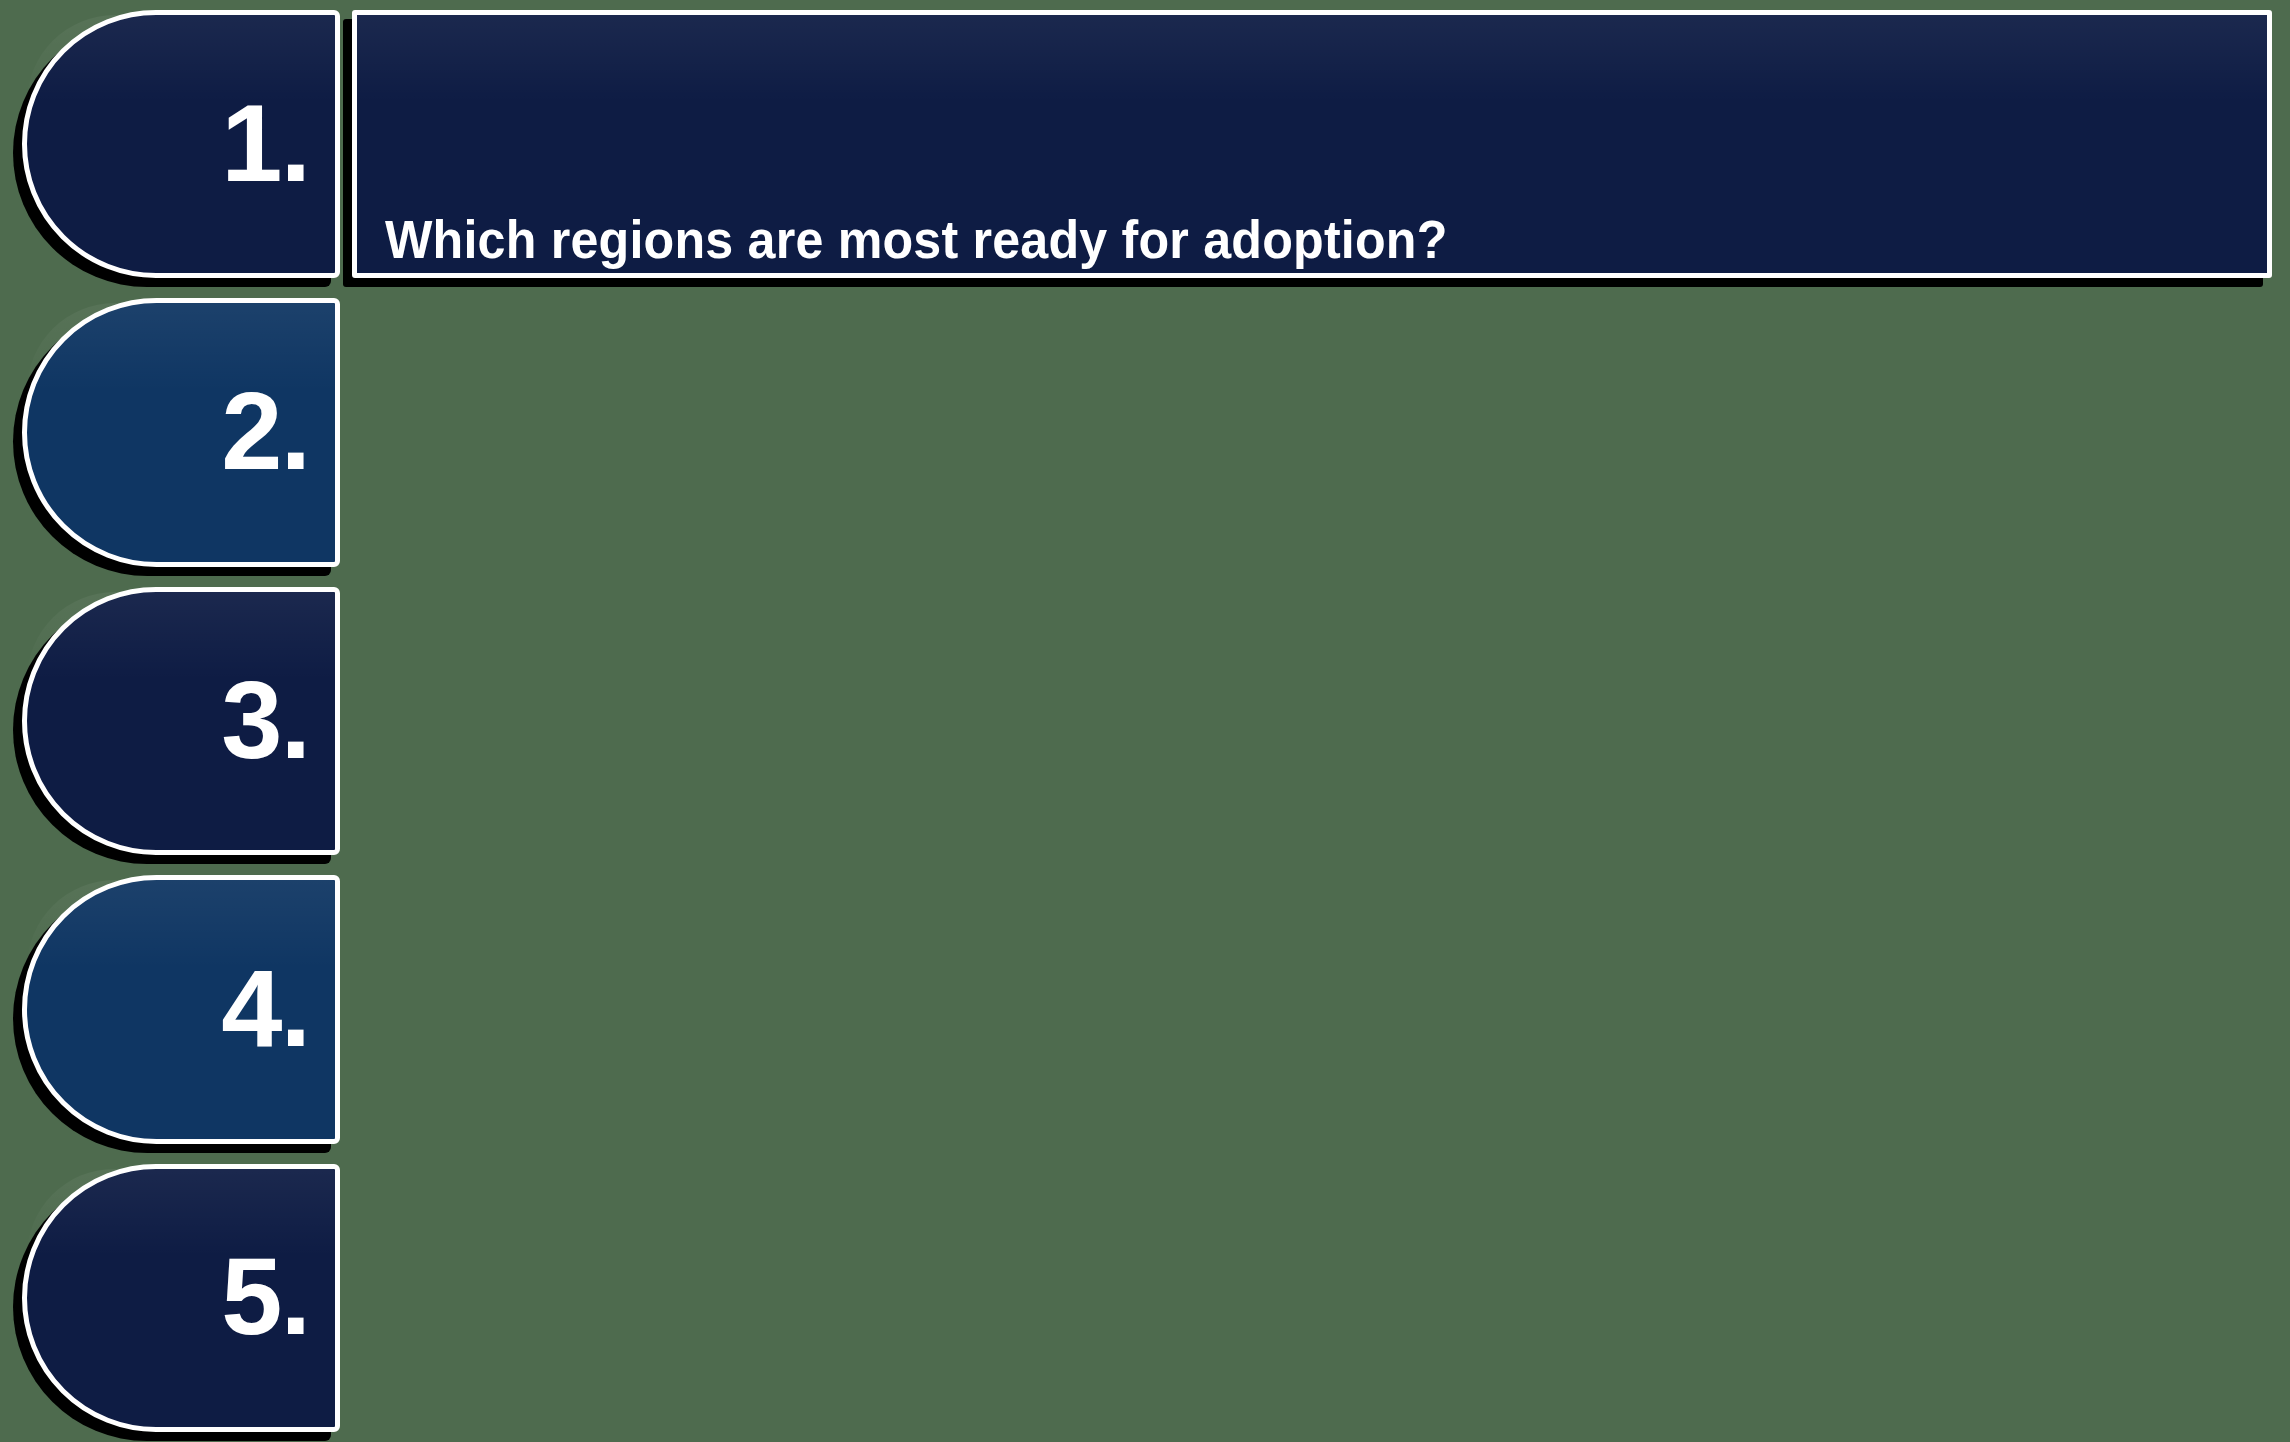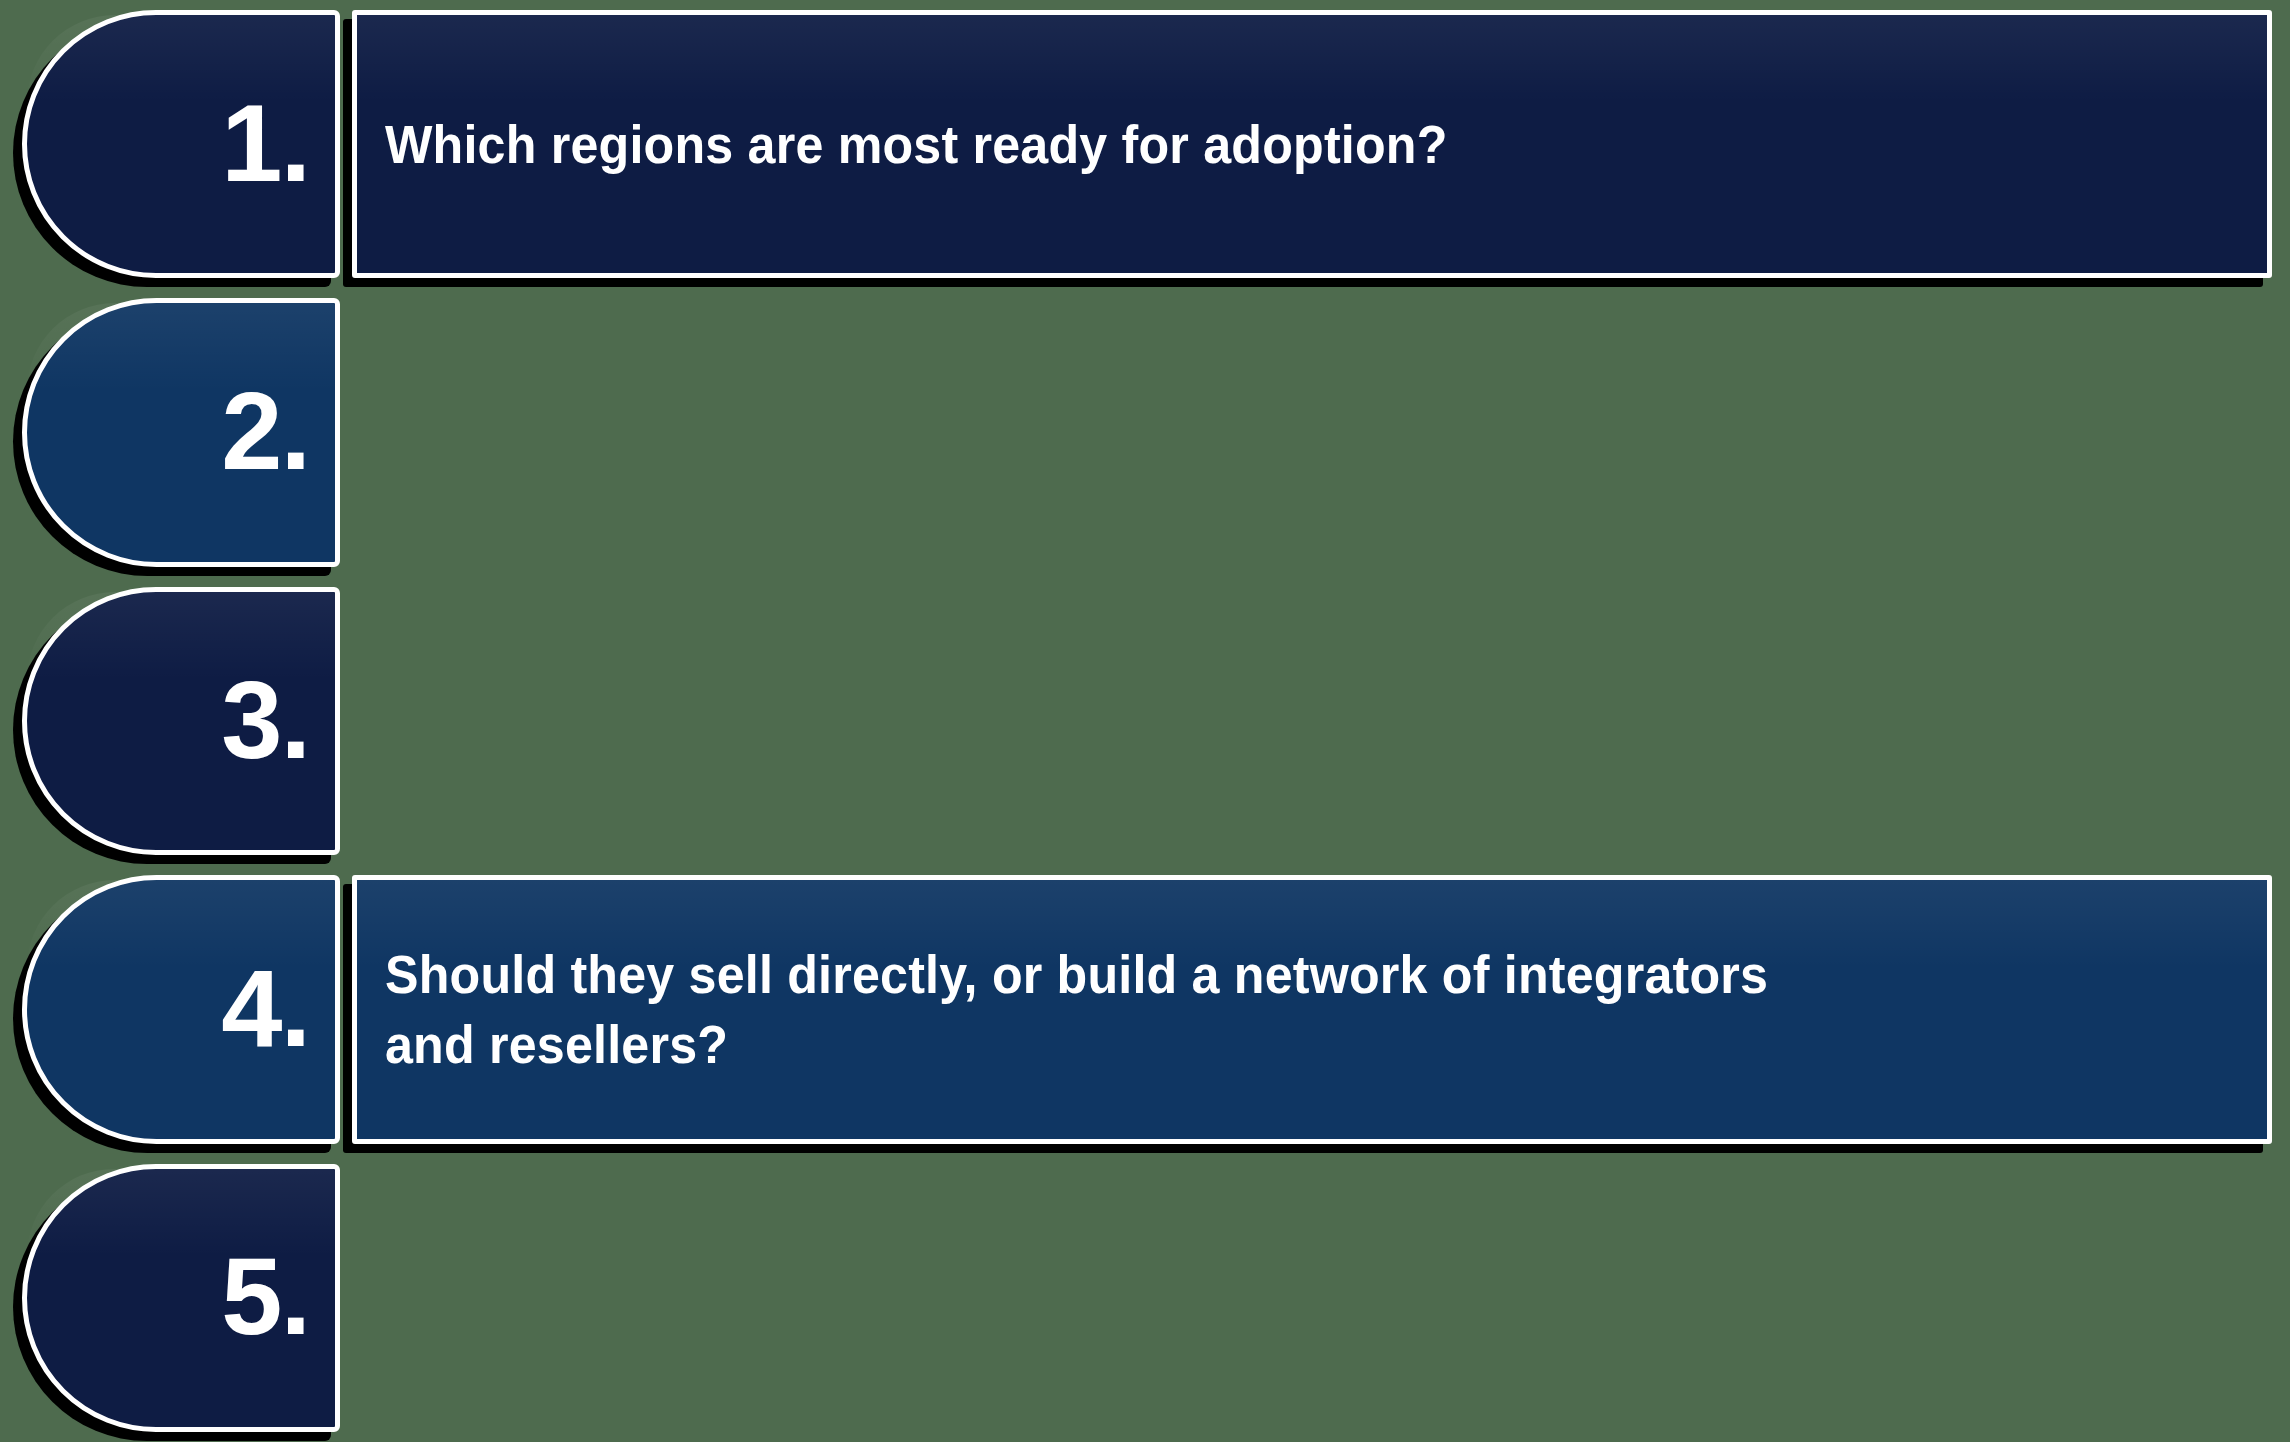--- a/index.html
+++ b/index.html
@@ -64,21 +64,21 @@
 
   
   .panel {
     position: relative;
     flex: 1 1 auto;
     margin: 10px 18px 10px 12px;
     border: 5px solid #ffffff;
     border-radius: 3px;
     background: #0e1c44;
     display: flex;
-    align-items: center;
+    align-items: flex-end;
     padding: 0 30px 0 28px;
     box-shadow: -9px 9px 0 0 #000000;
     overflow: hidden;
   }
 
   .panel-text {
     color: #ffffff;
     font-family: "Liberation Sans Narrow", "Liberation Sans", sans-serif;
     font-weight: 700;
     font-size: 54px;
@@ -134,24 +134,20 @@
   <div class="row tone-dark">
     <div class="badge">
       <span class="badge-num">3.</span>
     </div>
   </div>
 
   <div class="row tone-light two-line">
     <div class="badge">
       <span class="badge-num">4.</span>
     </div>
-    <div class="panel">
-      <span class="panel-text">Should they sell directly, or build a network of integrators
-and resellers?</span>
-    </div>
   </div>
 
   <div class="row tone-dark">
     <div class="badge">
       <span class="badge-num">5.</span>
     </div>
   </div>
 
 </div>
 

